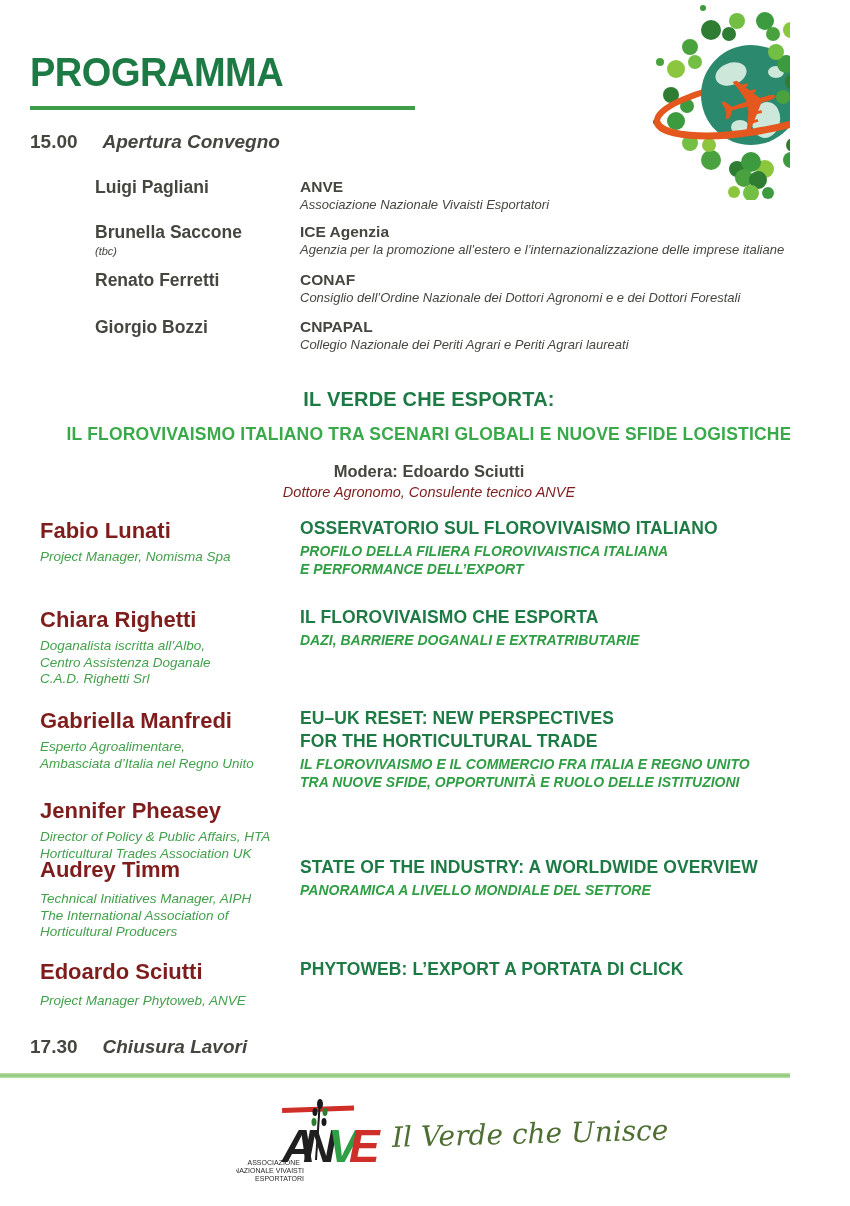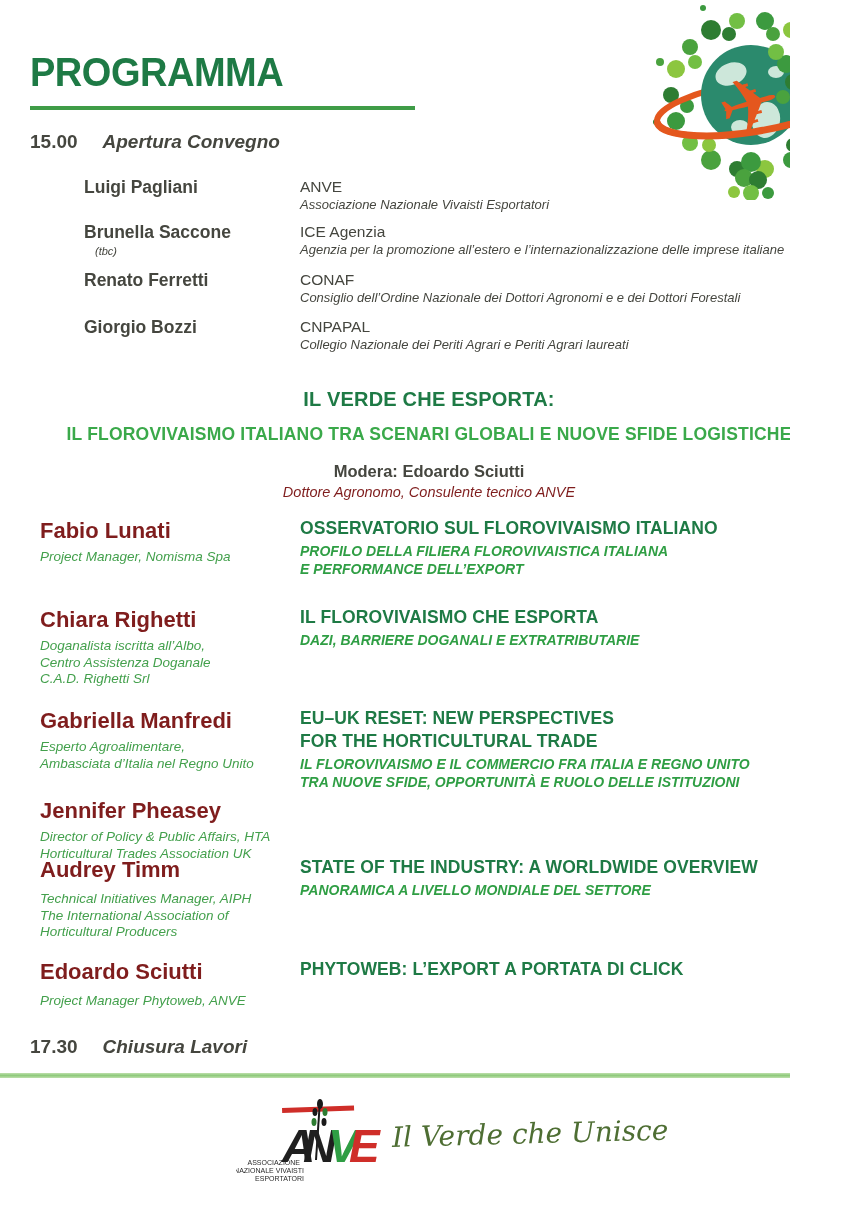--- a/index.html
+++ b/index.html
@@ -16,23 +16,23 @@
   .title-rule{position:absolute;left:30px;top:106px;width:385px;height:4px;background:#3f9c47;}
   .event-logo{position:absolute;left:648px;top:2px;width:202px;height:198px;}
 
   
   .time-row{position:absolute;left:30px;display:flex;gap:25px;}
   .time{font-size:19px;font-weight:bold;color:#45463f;}
   .time-title{font-size:19px;font-weight:bold;font-style:italic;color:#45463f;}
 
   
   .orow{position:absolute;left:0;width:850px;height:46px;}
-  .oname{position:absolute;left:84px;top:0;font-size:17.5px;font-weight:bold;white-space:nowrap;}
+  .oname{position:absolute;left:95px;top:0;font-size:17.5px;font-weight:bold;white-space:nowrap;}
   .onote{position:absolute;left:95px;top:23px;font-size:11px;font-style:italic;}
-  .oorg{position:absolute;left:300px;top:1px;font-size:15.5px;font-weight:normal;white-space:nowrap;text-align:center;}
+  .oorg{position:absolute;left:300px;top:1px;font-size:15.5px;font-weight:bold;white-space:nowrap;text-align:center;}
   .odesc{position:absolute;left:300px;top:20px;font-size:13px;font-style:italic;white-space:nowrap;text-align:right;}
 
   
   .conf{position:absolute;left:4px;top:388px;width:850px;text-align:center;}
   .conf-t1{font-size:20px;font-weight:bold;color:#1e7a45;letter-spacing:.2px;}
   .conf-t2{font-size:17.5px;font-weight:bold;color:#3aa94a;margin-top:13px;letter-spacing:.2px;}
   .conf-mod{font-size:16.5px;font-weight:bold;color:#45463f;margin-top:17px;}
   .conf-modrole{font-size:14.5px;font-style:italic;color:#7f1d1d;margin-top:3px;}
 
   

